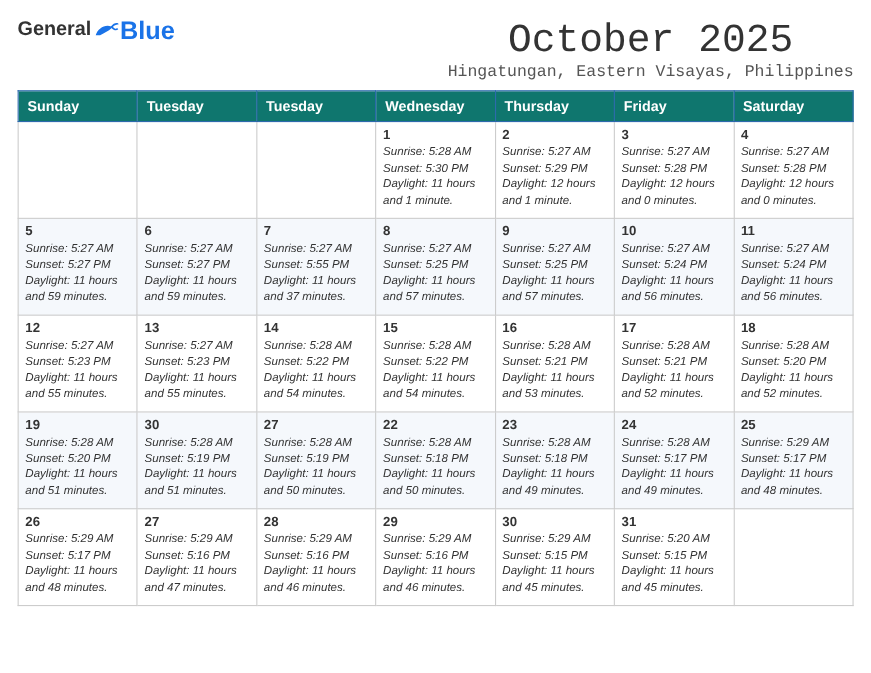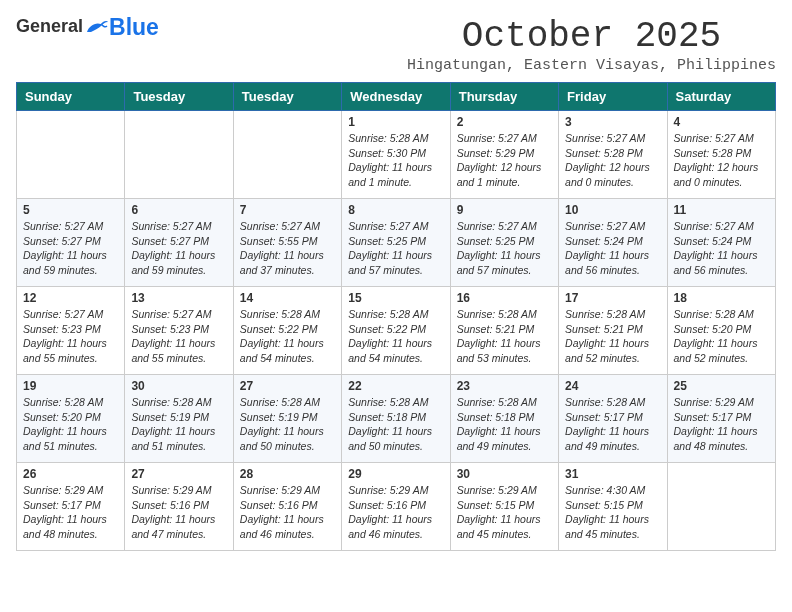--- a/index.html
+++ b/index.html
@@ -258,18 +258,18 @@
         <td>
           <span class="day-number">29</span>
           <div class="day-info"><span>Sunrise: 5:29 AM</span><br><span>Sunset: 5:16 PM</span><br><span>Daylight: 11 hours and 46 minutes.</span></div>
         </td>
         <td>
           <span class="day-number">30</span>
           <div class="day-info"><span>Sunrise: 5:29 AM</span><br><span>Sunset: 5:15 PM</span><br><span>Daylight: 11 hours and 45 minutes.</span></div>
         </td>
         <td>
           <span class="day-number">31</span>
-          <div class="day-info"><span>Sunrise: 4:30 AM</span><br><span>Sunset: 5:15 PM</span><br><span>Daylight: 11 hours and 45 minutes.</span></div>
+          <div class="day-info"><span>Sunrise: 5:20 AM</span><br><span>Sunset: 5:15 PM</span><br><span>Daylight: 11 hours and 45 minutes.</span></div>
         </td>
         <td class="empty-cell"></td>
       </tr>
     </tbody>
 </table>
 
 </body></html>

